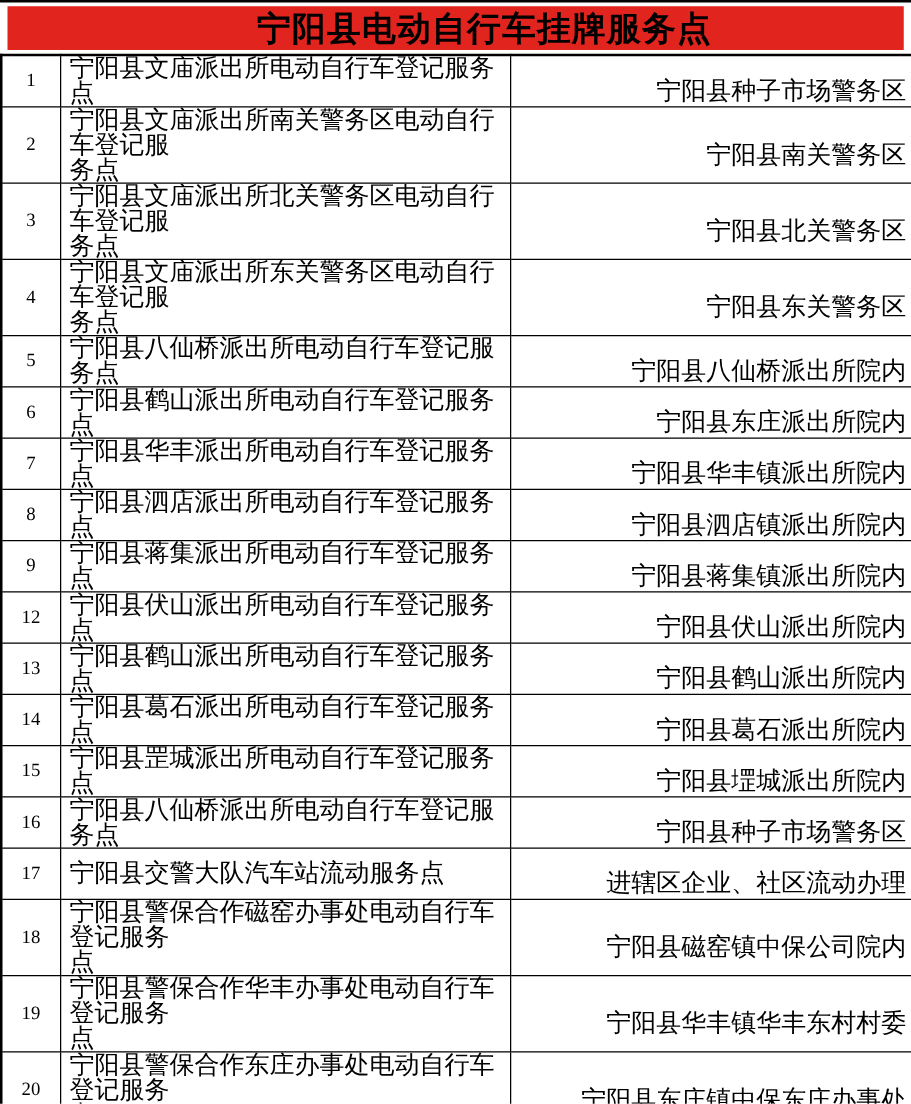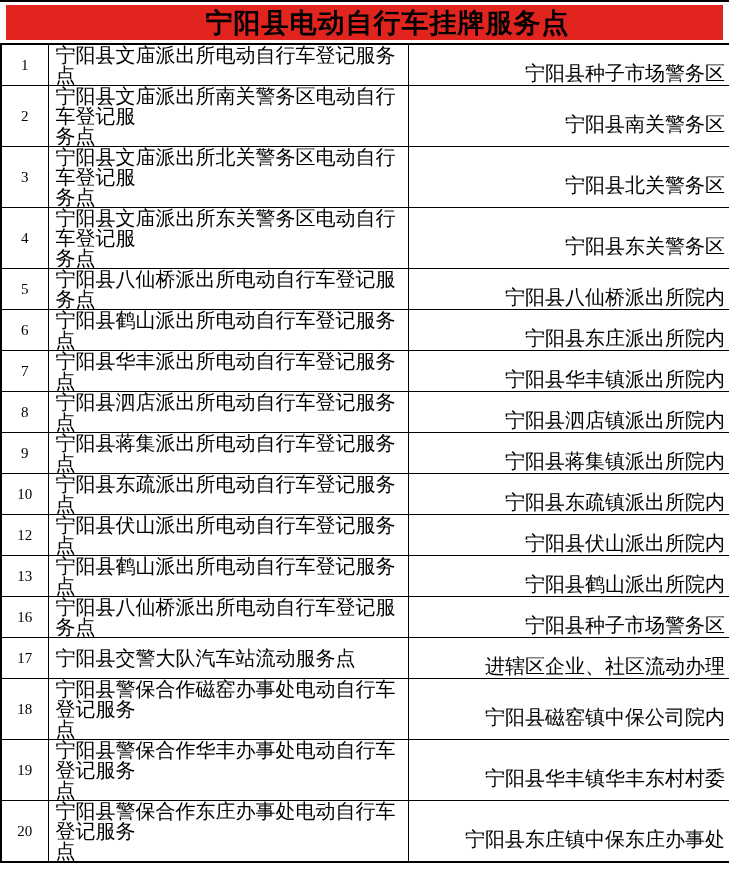--- a/index.html
+++ b/index.html
@@ -117,33 +117,38 @@
         <td class="c-num">8</td>
         <td class="c-name">宁阳县泗店派出所电动自行车登记服务点</td>
         <td class="c-loc">宁阳县泗店镇派出所院内</td>
       </tr>
       <tr class="r-single">
         <td class="c-num">9</td>
         <td class="c-name">宁阳县蒋集派出所电动自行车登记服务点</td>
         <td class="c-loc">宁阳县蒋集镇派出所院内</td>
       </tr>
       <tr class="r-single">
-        <td class="c-num">10</td>
-        <td class="c-name">宁阳县东疏派出所电动自行车登记服务点</td>
-        <td class="c-loc">宁阳县东疏镇派出所院内</td>
-      </tr>
-      <tr class="r-single">
         <td class="c-num">12</td>
         <td class="c-name">宁阳县伏山派出所电动自行车登记服务点</td>
         <td class="c-loc">宁阳县伏山派出所院内</td>
       </tr>
       <tr class="r-single">
         <td class="c-num">13</td>
         <td class="c-name">宁阳县鹤山派出所电动自行车登记服务点</td>
         <td class="c-loc">宁阳县鹤山派出所院内</td>
+      </tr>
+      <tr class="r-single">
+        <td class="c-num">14</td>
+        <td class="c-name">宁阳县葛石派出所电动自行车登记服务点</td>
+        <td class="c-loc">宁阳县葛石派出所院内</td>
+      </tr>
+      <tr class="r-single">
+        <td class="c-num">15</td>
+        <td class="c-name">宁阳县罡城派出所电动自行车登记服务点</td>
+        <td class="c-loc">宁阳县堽城派出所院内</td>
       </tr>
       <tr class="r-single">
         <td class="c-num">16</td>
         <td class="c-name">宁阳县八仙桥派出所电动自行车登记服务点</td>
         <td class="c-loc">宁阳县种子市场警务区</td>
       </tr>
       <tr class="r-single">
         <td class="c-num">17</td>
         <td class="c-name">宁阳县交警大队汽车站流动服务点</td>
         <td class="c-loc">进辖区企业、社区流动办理</td>

